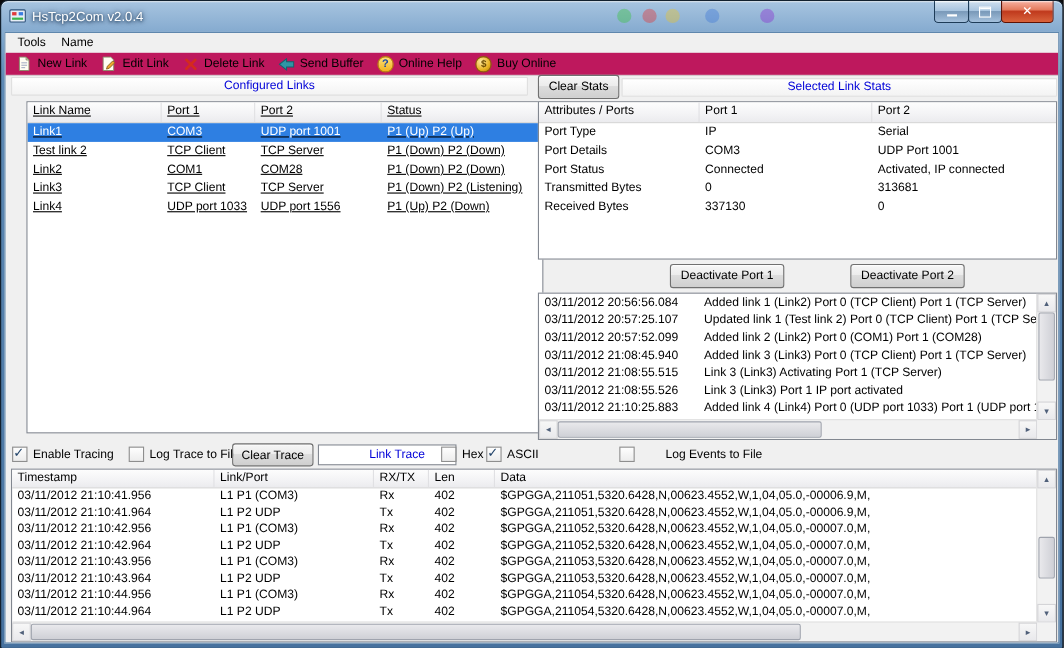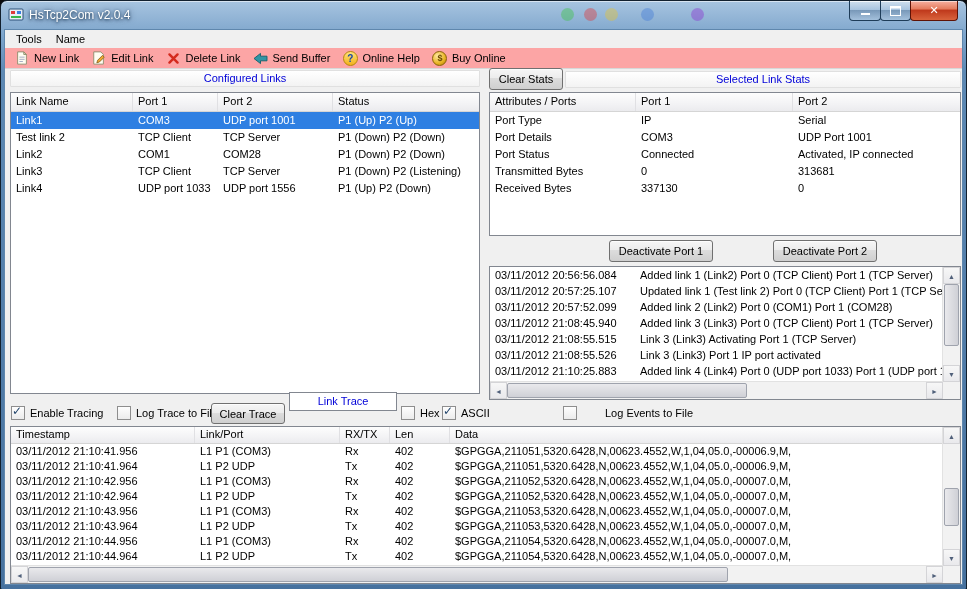--- a/index.html
+++ b/index.html
@@ -37,21 +37,21 @@
   }
   .max-glyph{width:9px;height:8px;border:1px solid #fff;box-shadow:inset 0 1.5px 0 #fff;display:inline-block;}
   .min-glyph{width:9px;height:3px;border-bottom:2px solid #fff;display:inline-block;margin-top:4px;}
   .client{
     position:absolute;left:3px;top:28px;right:3px;bottom:4px;background:#f0f0f0;overflow:hidden;
     border:1px solid #5f87ad;
   }
   
   .menubar{position:absolute;left:0;top:0;right:0;height:18px;background:#f0f0f0;display:flex;align-items:center;padding-left:4px;border-bottom:1px solid #ececec;}
   .menu-item{padding:1px 7px;}
-  .toolbar{position:absolute;left:0;top:18px;right:0;height:20px;background:#fca5a5;border-bottom:1px solid #d8d8d8;display:flex;padding-left:4px;}
+  .toolbar{position:absolute;left:0;top:18px;right:0;height:20px;background:#be185d;border-bottom:1px solid #d8d8d8;display:flex;padding-left:4px;}
   .tbtn{display:flex;align-items:center;gap:4px;padding:1px 6px 1px 4px;border:1px solid transparent;border-radius:2px;}
   .ticon{width:16px;height:15px;display:inline-flex;align-items:center;justify-content:center;}
   .qicon{width:13px;height:13px;border-radius:50%;background:linear-gradient(#ffe27a,#f2b11c);border:1px solid #b8860b;color:#1848a8;font-weight:bold;font-size:10px;line-height:13px;text-align:center;display:inline-block;}
   .coin{width:13px;height:13px;border-radius:50%;background:radial-gradient(circle at 35% 30%,#ffe9a0,#e8b322 60%,#a87708);border:1px solid #8a6206;color:#6b4c04;font-weight:bold;font-size:9px;line-height:13px;text-align:center;display:inline-block;}
   
   .content{position:absolute;left:0;top:38px;right:0;bottom:0;}
   .section-header{
     position:absolute;height:15px;line-height:15px;text-align:center;color:#0000d8;
     background:linear-gradient(#ffffff,#f3f3f3);border:1px solid #e0e0e0;border-radius:1px;
   }
@@ -180,21 +180,21 @@
             <span class="coin">$</span>
           </span>
         <span>Buy Online</span>
       </div>
     </div>
 
     <div class="content">
 
       <div class="section-header" style="left:5px;top:2px;width:468px;">Configured Links</div>
 
-      <div class="panel" style="left:5px;top:24px;width:468px;height:300px;">
+      <div class="panel" style="left:19px;top:24px;width:468px;height:300px;text-decoration:underline;">
         <div class="thead grid-links">
           <div class="th">Link Name</div>
           <div class="th">Port 1</div>
           <div class="th">Port 2</div>
           <div class="th" style="border-right:none;">Status</div>
         </div>
         <div>
             <div class="trow grid-links selected">
               <div class="tcell">Link1</div>
               <div class="tcell">COM3</div>
@@ -317,21 +317,21 @@
 
       <label class="check" style="left:6px;top:336px;">
         <span class="cbox checked"></span>
         <span>Enable Tracing</span>
       </label>
       <label class="check" style="left:112px;top:336px;">
         <span class="cbox"></span>
         <span>Log Trace to File</span>
       </label>
       <div class="btn" style="left:206px;top:335px;width:72px;height:19px;">Clear Trace</div>
-      <div class="link-trace" style="left:284px;top:324px;width:106px;height:17px;">Link Trace</div>
+      <div class="link-trace" style="left:284px;top:336px;width:106px;height:17px;padding-left:18px;">Link Trace</div>
       <label class="check" style="left:396px;top:336px;">
         <span class="cbox"></span>
         <span>Hex</span>
       </label>
       <label class="check" style="left:437px;top:336px;">
         <span class="cbox checked"></span>
         <span>ASCII</span>
       </label>
       <label class="check" style="left:558px;top:336px;gap:28px;">
         <span class="cbox"></span>

